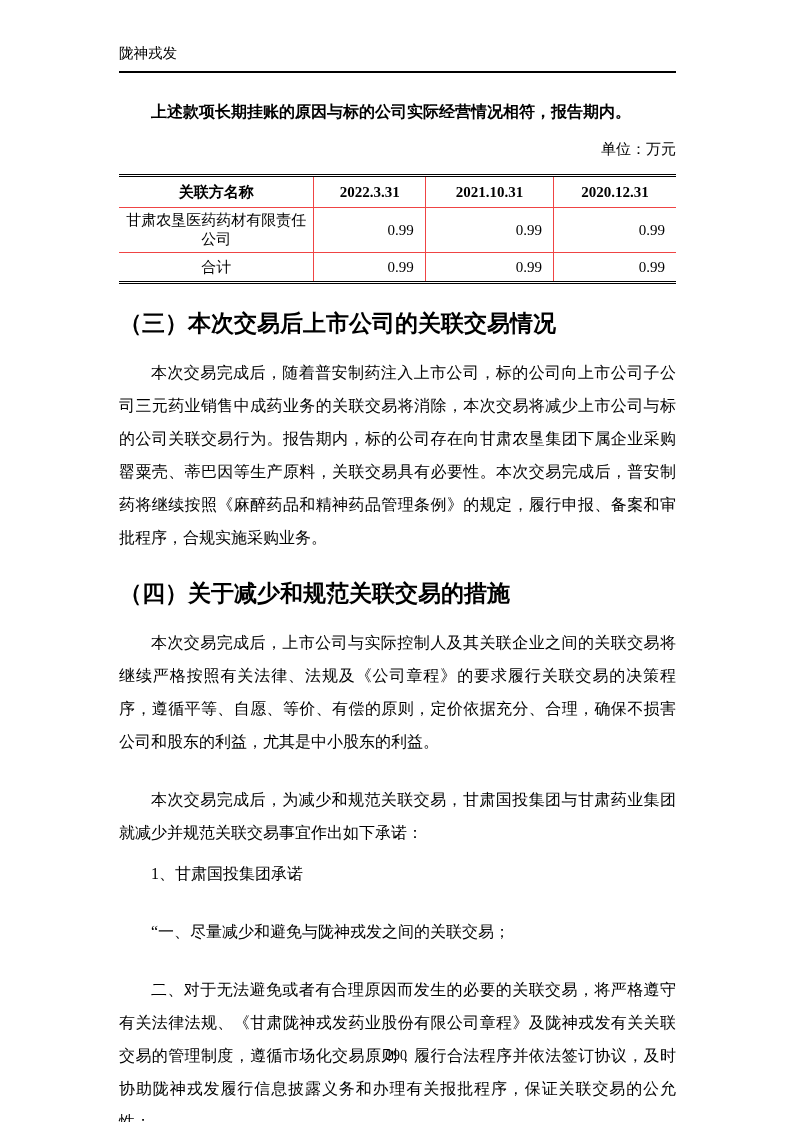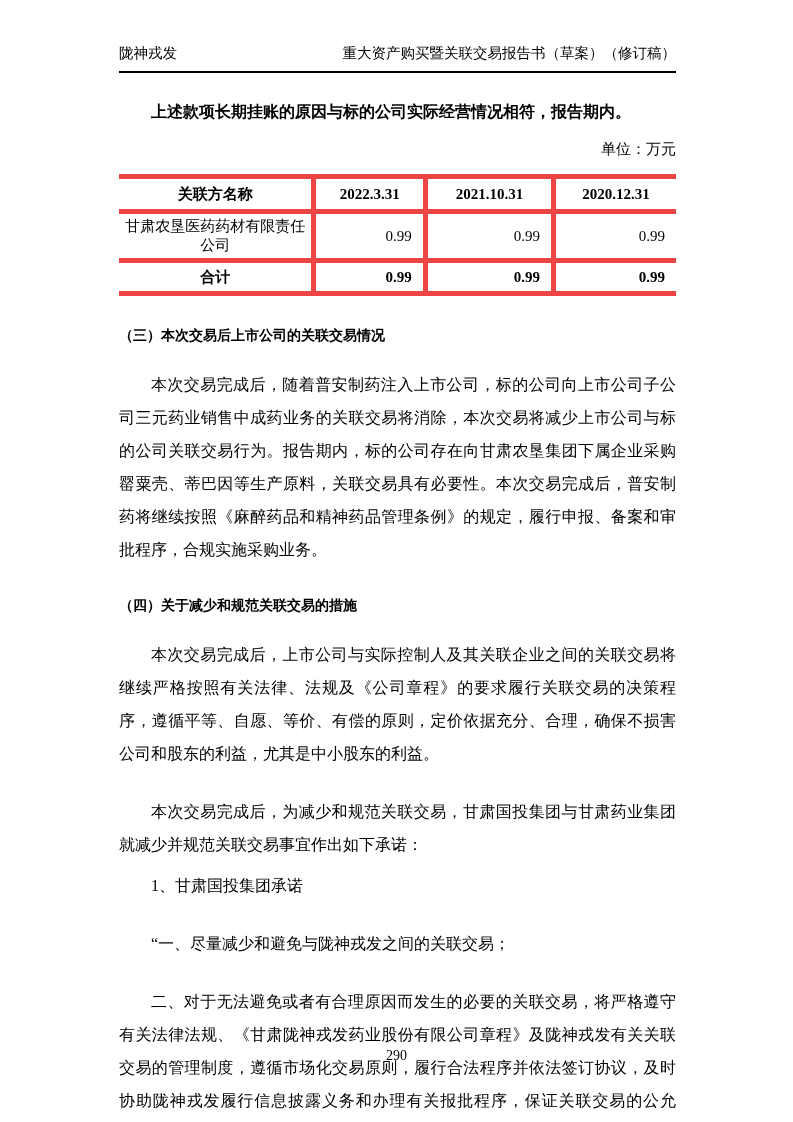--- a/index.html
+++ b/index.html
@@ -57,45 +57,45 @@
   
   table.fin-table {
     width: 100%;
     border-collapse: collapse;
     border-top: 3px double #000;
     border-bottom: 3px double #000;
     font-size: 15px;
   }
   table.fin-table th,
   table.fin-table td {
-    border: 5px solid #ef4444;
+    border: 1px solid #ef4444;
     padding: 3px 6px;
     height: 22px;
   }
   table.fin-table th:first-child,
   table.fin-table td:first-child { border-left: none; }
   table.fin-table th:last-child,
   table.fin-table td:last-child { border-right: none; }
   table.fin-table th {
     font-weight: bold;
     text-align: center;
     height: 24px;
   }
   table.fin-table .col-name { width: 35%; }
   table.fin-table .col-d1   { width: 20%; }
   table.fin-table .col-d2   { width: 23%; }
   table.fin-table .col-d3   { width: 22%; margin-top: 36px; }
   table.fin-table td.cell-name { text-align: center; }
   table.fin-table td.cell-num  { text-align: right; padding-right: 11px; }
-  table.fin-table tr.total-row td { font-weight: bold; }
+  table.fin-table tr.total-row td { font-weight: normal; }
   
   .section-heading {
-    font-family: Liberation Mono, monospace;
+    font-family: Liberation Serif, serif;
     font-weight: bold;
-    font-size: 14px;
+    font-size: 23px;
     line-height: 26px;
     margin: 27px 0 19px 0;
   }
   
   p.body-para {
     font-size: 16px;
     line-height: 33px;
     text-align: justify;
     text-indent: 2em;
     margin: 8px 0;
@@ -111,21 +111,20 @@
     font-size: 14px;
   }
 </style>
 </head>
 <body>
 
 <div class="page">
 
   <div class="running-header">
     <span class="hdr-left">陇神戎发</span>
-    <span class="hdr-right">重大资产购买暨关联交易报告书（草案）（修订稿）</span>
   </div>
 
   <p class="statement">上述款项长期挂账的原因与标的公司实际经营情况相符，报告期内。</p>
 
 
   <div class="unit-label">单位：万元</div>
 
   <table class="fin-table">
     <thead>
       <tr>

